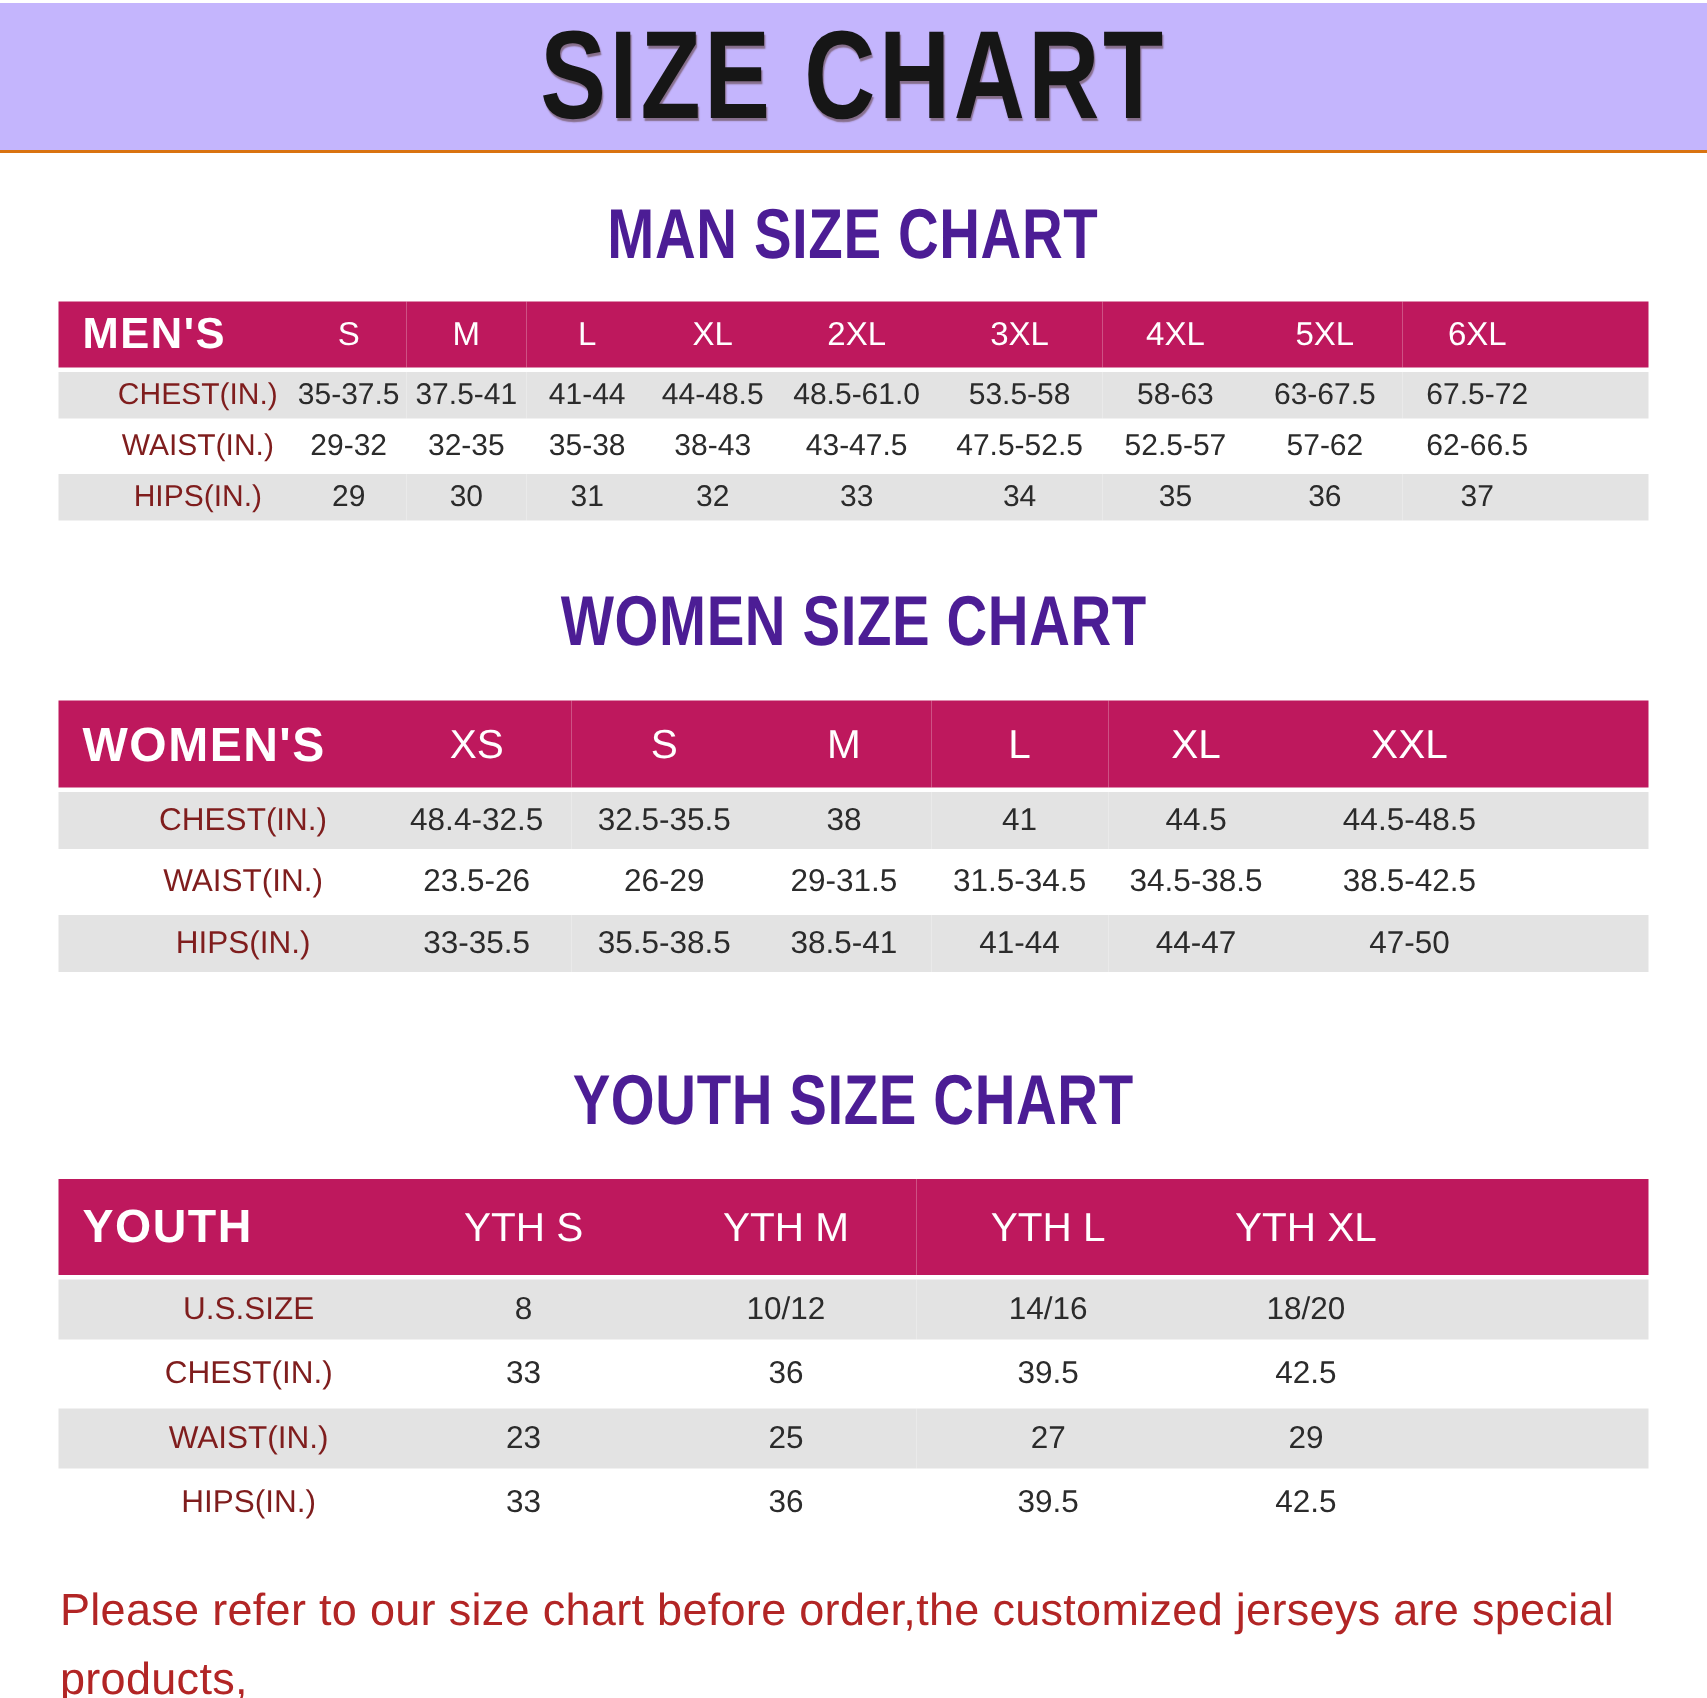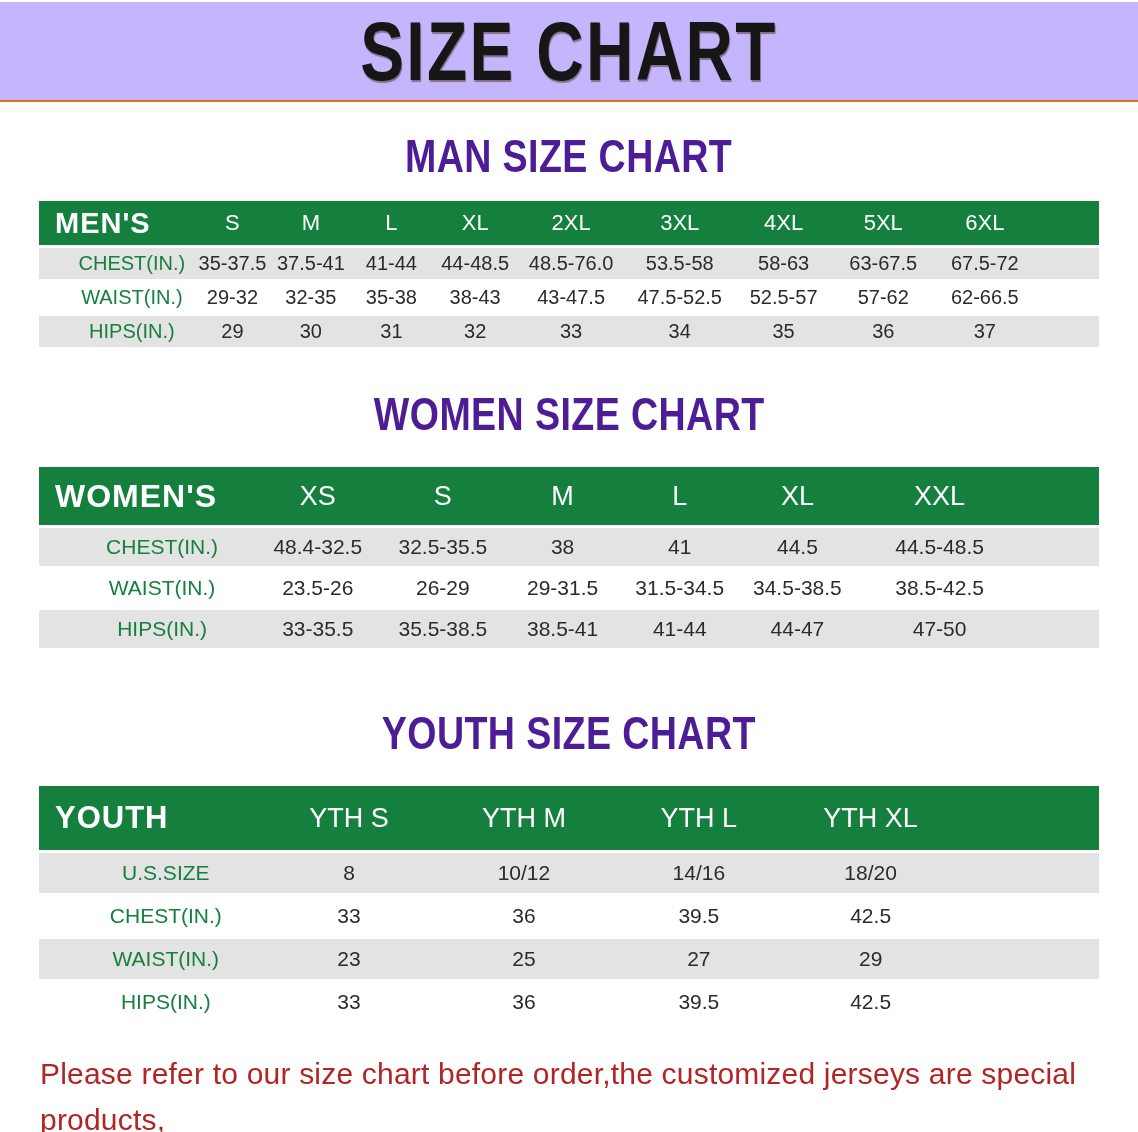--- a/index.html
+++ b/index.html
@@ -62,31 +62,31 @@
     table-layout: fixed;
   }
   table.sizes th, table.sizes td {
     text-align: center;
     vertical-align: middle;
     padding: 0;
     overflow: hidden;
     white-space: nowrap;
   }
   table.sizes thead th {
-    background: #15803d;
+    background: #be185d;
     color: #ffffff;
     font-weight: 400;
   }
   table.sizes thead th.table-label {
     text-align: left;
     padding-left: 16px;
     font-weight: 700;
     letter-spacing: 1px;
   }
-  table.sizes td.row-label { color: #15803d; padding-left: 31px; }
+  table.sizes td.row-label { color: #7f1d1d; padding-left: 31px; }
   table.sizes td { color: #2b2b2b; }
   table.sizes tbody tr:nth-child(odd) td { background: #e3e3e3; }
   table.sizes tbody tr:nth-child(even) td { background: #ffffff; }
 
   
   table.men { margin-top: 18px; }
   table.men thead th { height: 44px; font-size: 22px; }
   table.men thead th.table-label { font-size: 29px; }
   table.men tbody td { height: 31px; font-size: 20px; }
   table.men th:last-child, table.men td:last-child { padding-right: 64px; }
@@ -155,21 +155,21 @@
             <th>6XL</th>
           </tr>
         </thead>
         <tbody>
           <tr>
             <td class="row-label">CHEST(IN.)</td>
             <td>35-37.5</td>
             <td>37.5-41</td>
             <td>41-44</td>
             <td>44-48.5</td>
-            <td>48.5-76.0</td>
+            <td>48.5-61.0</td>
             <td>53.5-58</td>
             <td>58-63</td>
             <td>63-67.5</td>
             <td>67.5-72</td>
           </tr>
           <tr>
             <td class="row-label">WAIST(IN.)</td>
             <td>29-32</td>
             <td>32-35</td>
             <td>35-38</td>

